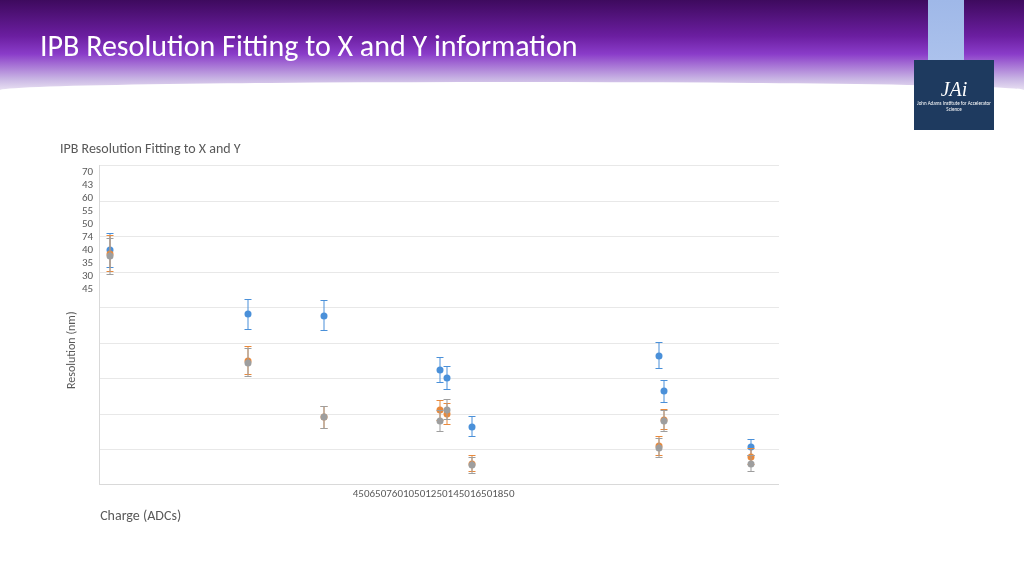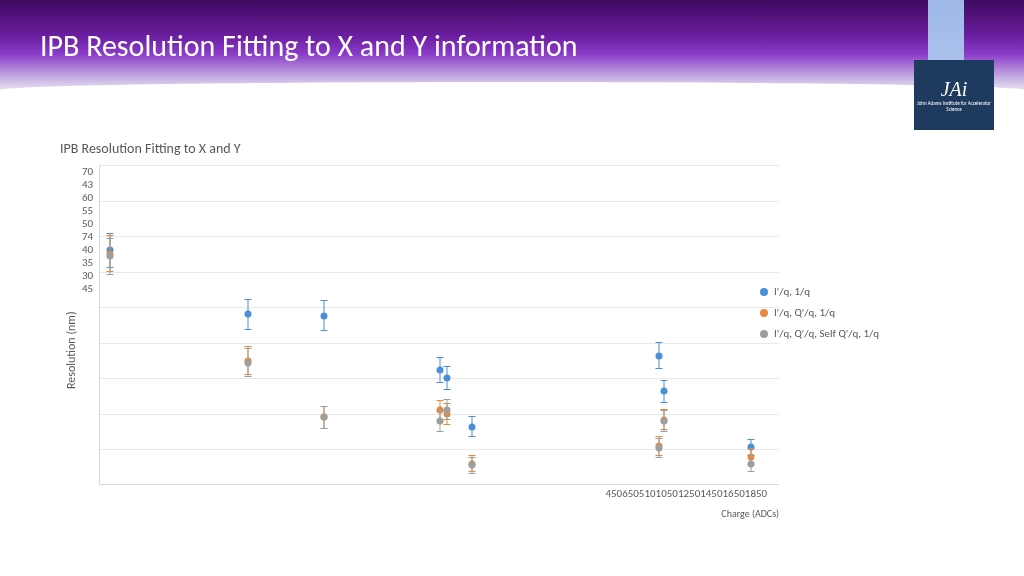--- a/index.html
+++ b/index.html
@@ -131,30 +131,30 @@
   .err::before { top: 0; }
   .err::after { bottom: 0; }
   .s1 { background: #4a90d9; color: #4a90d9; }
   .s2 { background: #e8893c; color: #e8893c; }
   .s3 { background: #9e9e9e; color: #9e9e9e; }
   .x-ticks {
     position: absolute;
     left: 0; right: 12px;
     top: 322px;
     display: flex;
-    justify-content: flex-end;
+    justify-content: center;
     font-size: 11px;
     color: #595959;
   }
   .x-axis-label {
     position: absolute;
     left: 0; right: 0;
     top: 342px;
-    text-align: right;
-    font-size: 10px;
+    text-align: left;
+    font-size: 14px;
     color: #595959;
   }
   .legend {
     position: absolute;
     left: 700px;
     top: 120px;
     font-size: 11px;
     color: #595959;
   }
   .legend-row {
@@ -192,21 +192,21 @@
         <div>74</div>
         <div>40</div>
         <div>35</div>
         <div>30</div>
         <div>45</div>
       </div>
     <div class="plot" id="plot">
       <div class="x-ticks" id="xticks">
           <div>450</div>
           <div>650</div>
-          <div>510</div>
+          <div>760</div>
           <div>1050</div>
           <div>1250</div>
           <div>1450</div>
           <div>1650</div>
           <div>1850</div>
         </div>
       <div class="x-axis-label">Charge (ADCs)</div>
     <div class="grid-line" style="top: 284.444px;"></div>
         <div class="grid-line" style="top: 248.889px;"></div>
         <div class="grid-line" style="top: 213.333px;"></div>
@@ -264,28 +264,14 @@
         <div class="point s3" style="background: rgb(158, 158, 158); left: 347.286px; top: 244.622px;"></div>
         <div class="err s3" style="background: currentcolor; color: rgb(158, 158, 158); left: 371.571px; top: 291.556px; height: 17.0667px;"></div>
         <div class="point s3" style="background: rgb(158, 158, 158); left: 371.571px; top: 300.089px;"></div>
         <div class="err s3" style="background: currentcolor; color: rgb(158, 158, 158); left: 558.571px; top: 273.067px; height: 19.9111px;"></div>
         <div class="point s3" style="background: rgb(158, 158, 158); left: 558.571px; top: 283.022px;"></div>
         <div class="err s3" style="background: currentcolor; color: rgb(158, 158, 158); left: 563.429px; top: 245.333px; height: 21.3333px;"></div>
         <div class="point s3" style="background: rgb(158, 158, 158); left: 563.429px; top: 256px;"></div>
         <div class="err s3" style="background: currentcolor; color: rgb(158, 158, 158); left: 650.857px; top: 290.133px; height: 17.0667px;"></div>
         <div class="point s3" style="background: rgb(158, 158, 158); left: 650.857px; top: 298.667px;"></div>
       </div>
-    <div class="legend" id="legend">
-        <div class="legend-row">
-          <div class="legend-dot" style="background: rgb(74, 144, 217);"></div>
-          <span>I'/q, 1/q</span>
-        </div>
-        <div class="legend-row">
-          <div class="legend-dot" style="background: rgb(232, 137, 60);"></div>
-          <span>I'/q, Q'/q, 1/q</span>
-        </div>
-        <div class="legend-row">
-          <div class="legend-dot" style="background: rgb(158, 158, 158);"></div>
-          <span>I'/q, Q'/q, Self Q'/q, 1/q</span>
-        </div>
-      </div>
   </div>
 </div>
 
 </body></html>

